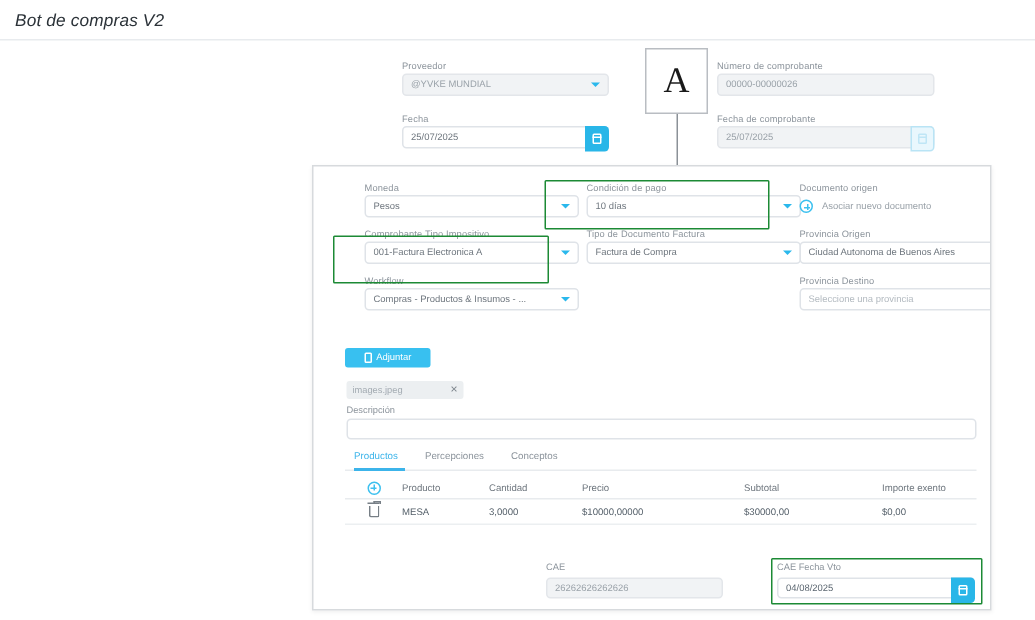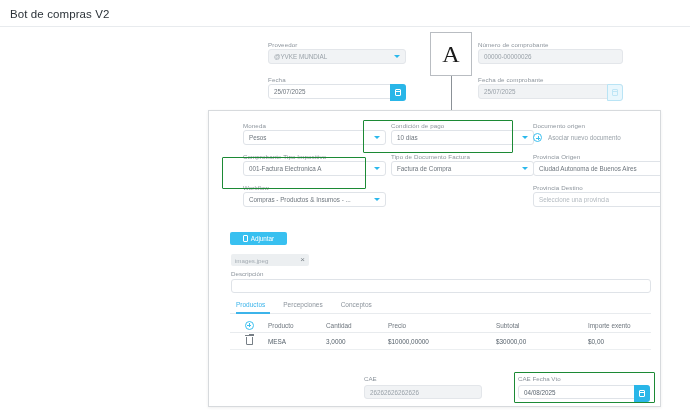--- a/index.html
+++ b/index.html
@@ -9,20 +9,21 @@
     background: #ffffff;
     font-family: "Liberation Sans", sans-serif;
     color: #5b6670;
     overflow: hidden;
     position: relative;
   }
   .page-title {
     position:absolute; left:10px; top:8px;
     font-size: 11.5px; color:#2b3238; font-weight:400;
     letter-spacing:.1px;
+    font-style:italic;
   }
   .hr-top { position:absolute; left:0; top:26px; width:690px; height:1px; background:#e8ebee; }
 
   
   .top-form { position:absolute; left:268px; top:36px; width:420px; height:70px; }
   .fld { position:absolute; }
   .lbl { font-size:6.2px; color:#8c949c; line-height:9px; letter-spacing:.1px; white-space:nowrap; }
   .ctl {
     height:15px; border:1px solid #dfe3e8; border-radius:3px;
     background:#fff; display:flex; align-items:center;

